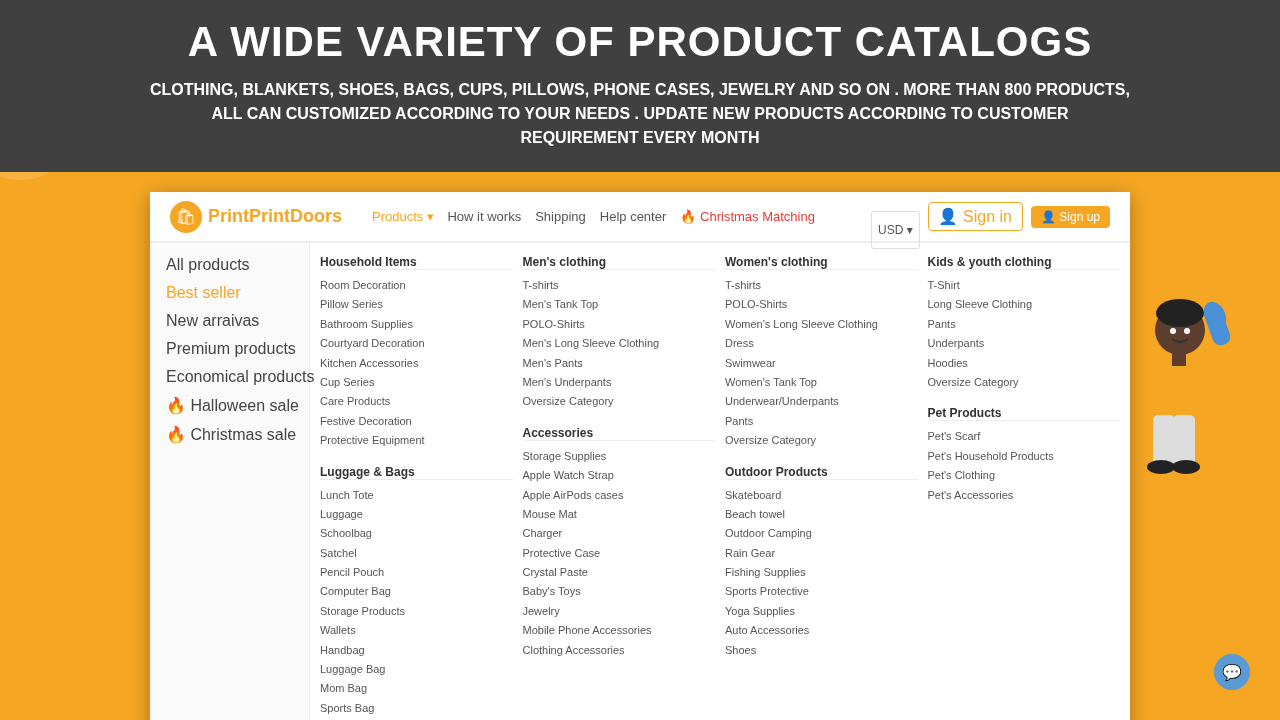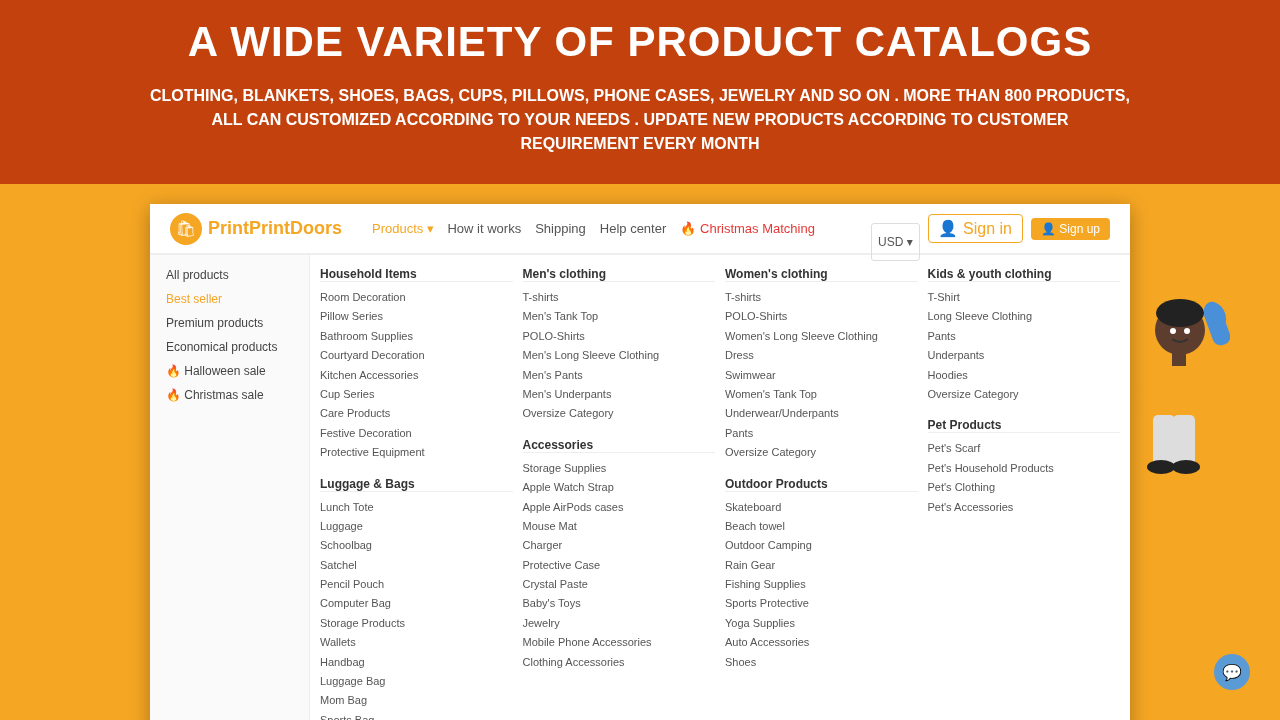--- a/index.html
+++ b/index.html
@@ -1,37 +1,37 @@
 <!DOCTYPE html>
 <html><head>
   <meta charset="utf-8">
   <style>
     * { margin: 0; padding: 0; box-sizing: border-box; }
     body { width: 1280px; height: 720px; overflow: hidden; font-family: Arial, sans-serif; background: #f5a623; }
 
     .hero-section {
-      background: #c2410c;
+      background: #404040;
       text-align: center;
       padding: 18px 56px 10px;
       position: relative;
     }
     .hero-title {
       font-size: 42px;
       font-weight: 900;
       color: white;
       letter-spacing: 1px;
       margin-bottom: 6px;
     }
     .hero-subtitle {
       font-size: 16px;
       font-weight: 700;
       color: white;
       line-height: 1.5;
       max-width: 1200px;
-      margin: 18px auto;
+      margin: 12px auto;
     }
 
     .browser-window {
       background: white;
       margin: 10px auto 0;
       width: 980px;
       position: relative;
       box-shadow: 0 4px 20px rgba(0,0,0,0.3);
       border-radius: 4px 4px 0 0;
       z-index: 10;
@@ -126,21 +126,21 @@
     }
 
     .sidebar-menu {
       width: 160px;
       border-right: 1px solid #eee;
       padding: 8px 0;
       background: #fafafa;
     }
     .sidebar-item {
       padding: 5px 16px;
-      font-size: 12px;
+      font-size: 16px;
       color: #444;
       cursor: pointer;
       white-space: nowrap;
     }
     .sidebar-item.active { color: #f5a623; }
     .sidebar-item.fire::before { content: "🔥 "; }
 
     .dropdown-content {
       display: flex;
       flex: 1;
@@ -308,20 +308,21 @@
           <button class="btn-signin">👤 Sign in</button>
           <button class="btn-signup">👤 Sign up</button>
         </div>
       </div>
 
       <div class="dropdown-menu">
 
         <div class="sidebar-menu">
           <div class="sidebar-item">All products</div>
           <div class="sidebar-item active">Best seller</div>
+          <div class="sidebar-item">New arraivas</div>
           <div class="sidebar-item">Premium products</div>
           <div class="sidebar-item">Economical products</div>
           <div class="sidebar-item fire">Halloween sale</div>
           <div class="sidebar-item fire">Christmas sale</div>
         </div>
 
         <div class="dropdown-content">
 
           <div class="category-col">
             <div class="category-section">

